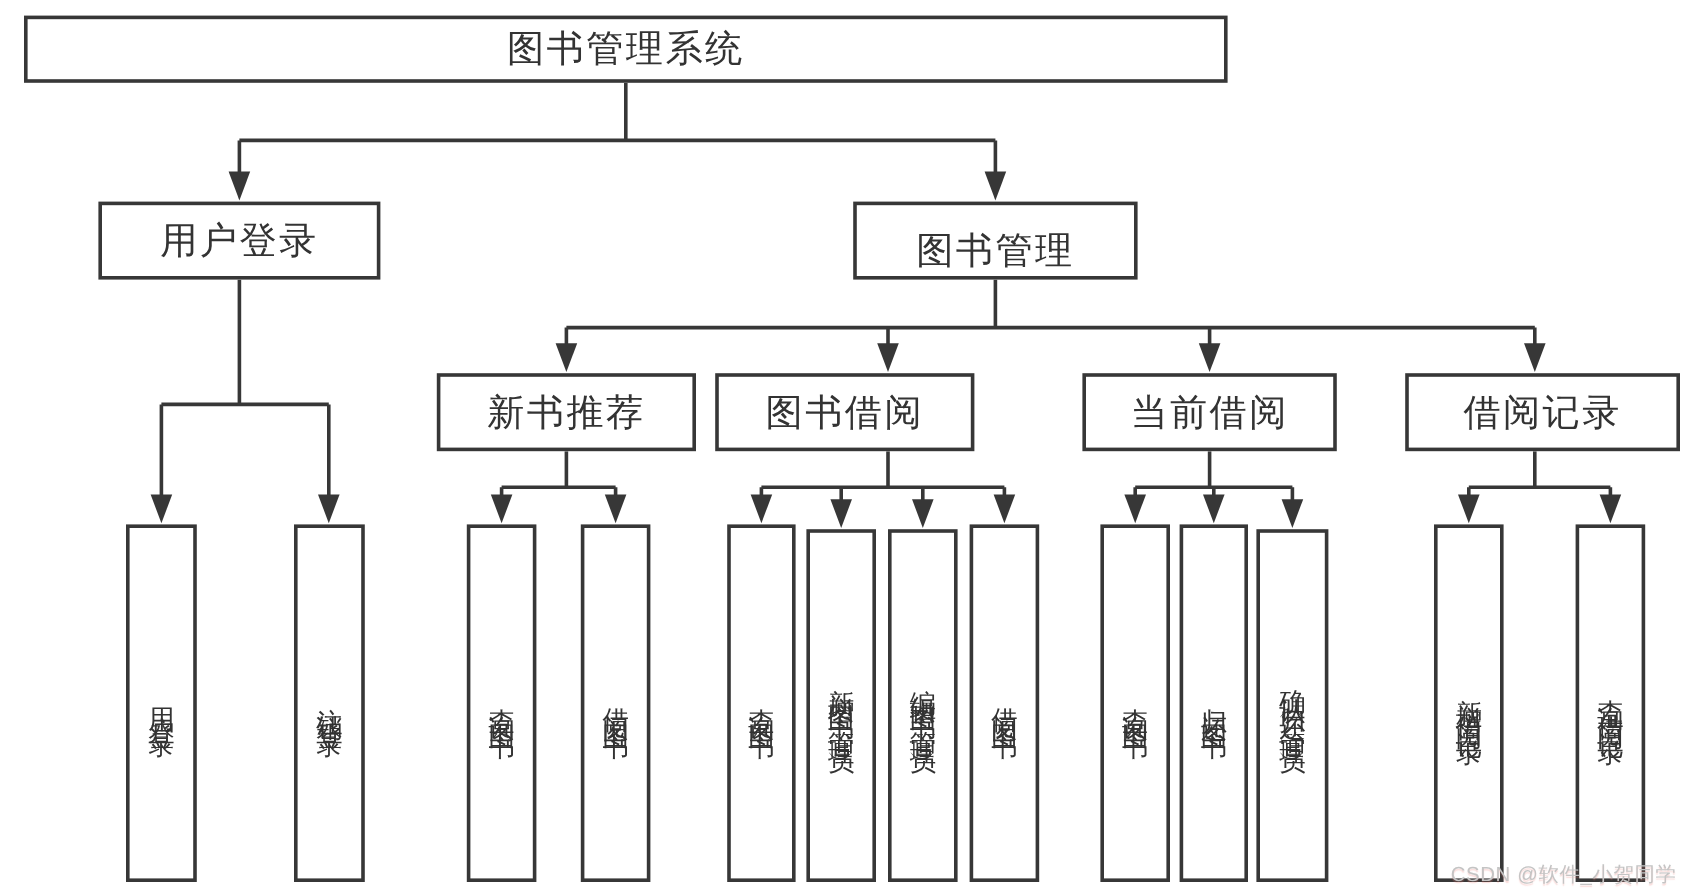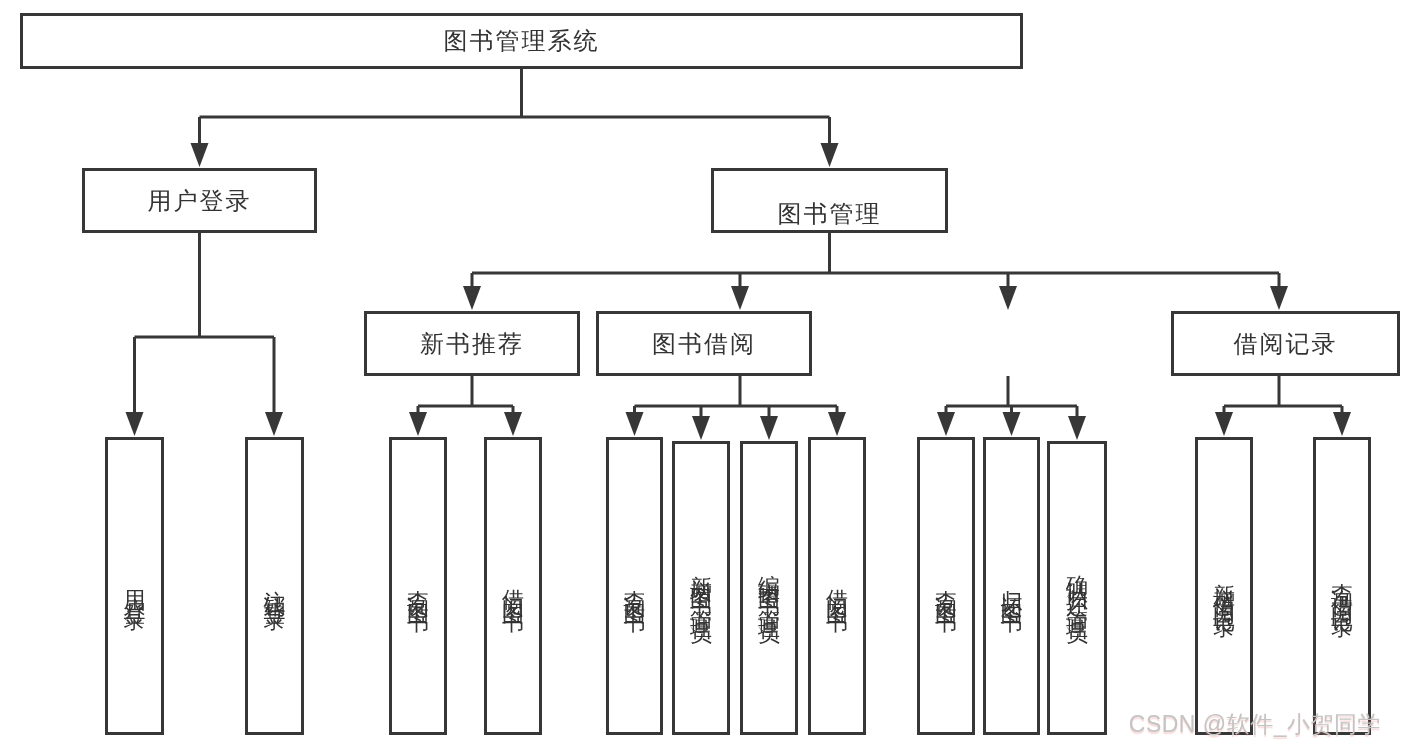--- a/index.html
+++ b/index.html
@@ -18,36 +18,36 @@
     box-sizing:border-box;
     background:#ffffff;
     border:3px solid #373737;
     color:#333333;
     display:flex;
     align-items:center;
     justify-content:center;
     z-index:2;
   }
   .box.h span {
-    font-size:24px;
+    font-size:31px;
     letter-spacing:2px;
     white-space:nowrap;
   }
   .box.v span {
     writing-mode:vertical-rl;
     text-orientation:mixed;
     font-size:22px;
     letter-spacing:7px;
     line-height:1.1;
   }
   .watermark {
     position:absolute;
-    right:24px; bottom:7px;
+    right:8px; bottom:7px;
     z-index:9;
-    font-size:23px;
+    font-size:17px;
     color:#c4c4c4;
     letter-spacing:0.5px;
     text-shadow:0 2px 1px rgba(235,120,110,0.28);
     white-space:nowrap;
   }
 </style>
 </head>
 <body>
 
 <div class="stage">
@@ -120,20 +120,23 @@
   <div class="box h" style="left:711px; top:168px; width:237px; height:65px;align-items:flex-end;">
     <span>图书管理</span>
   </div>
 
   <div class="box h" style="left:364px; top:311px; width:216px; height:65px;">
     <span>新书推荐</span>
   </div>
   <div class="box h" style="left:596px; top:311px; width:216px; height:65px;">
     <span>图书借阅</span>
   </div>
+  <div class="box h" style="left:902px; top:311px; width:212px; height:65px;">
+    <span>当前借阅</span>
+  </div>
   <div class="box h" style="left:1171px; top:311px; width:229px; height:65px;">
     <span>借阅记录</span>
   </div>
 
   <div class="box v" style="left:105px; top:437px; width:59px; height:298px;">
     <span>用户登录</span>
   </div>
   <div class="box v" style="left:245px; top:437px; width:59px; height:298px;">
     <span>注销登录</span>
   </div>

